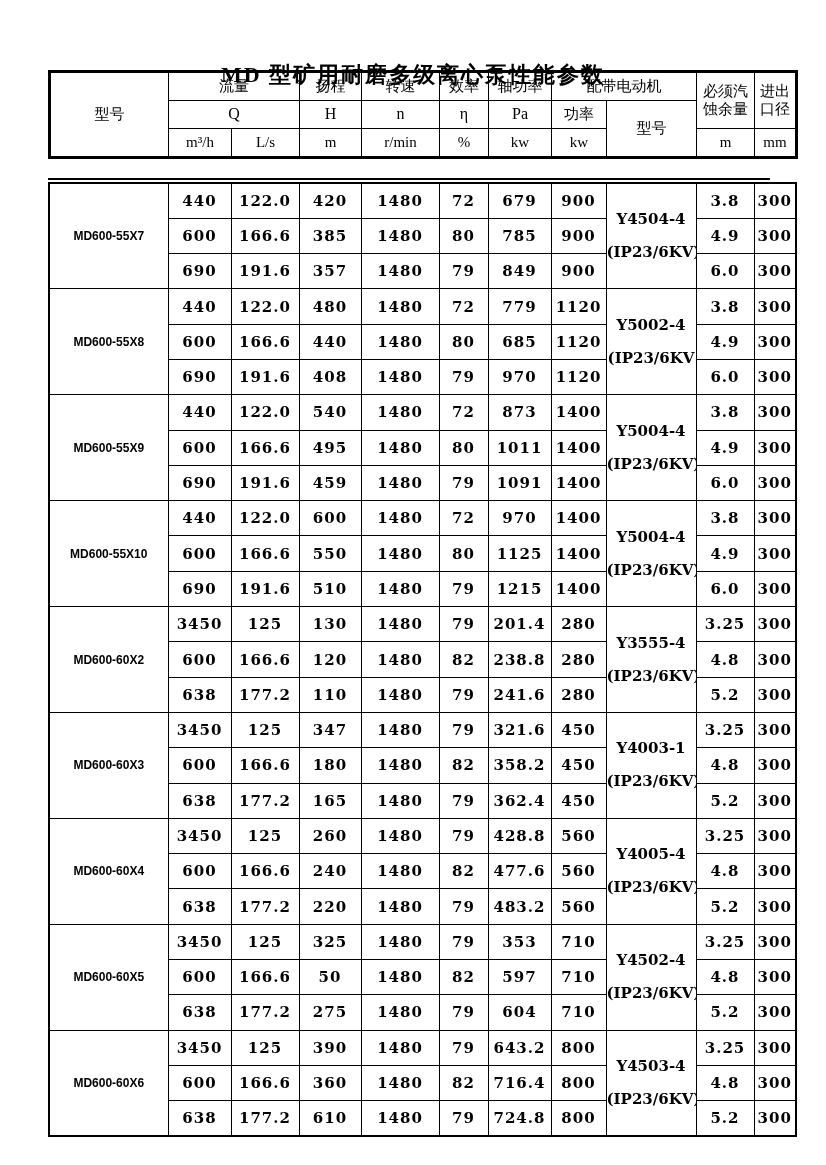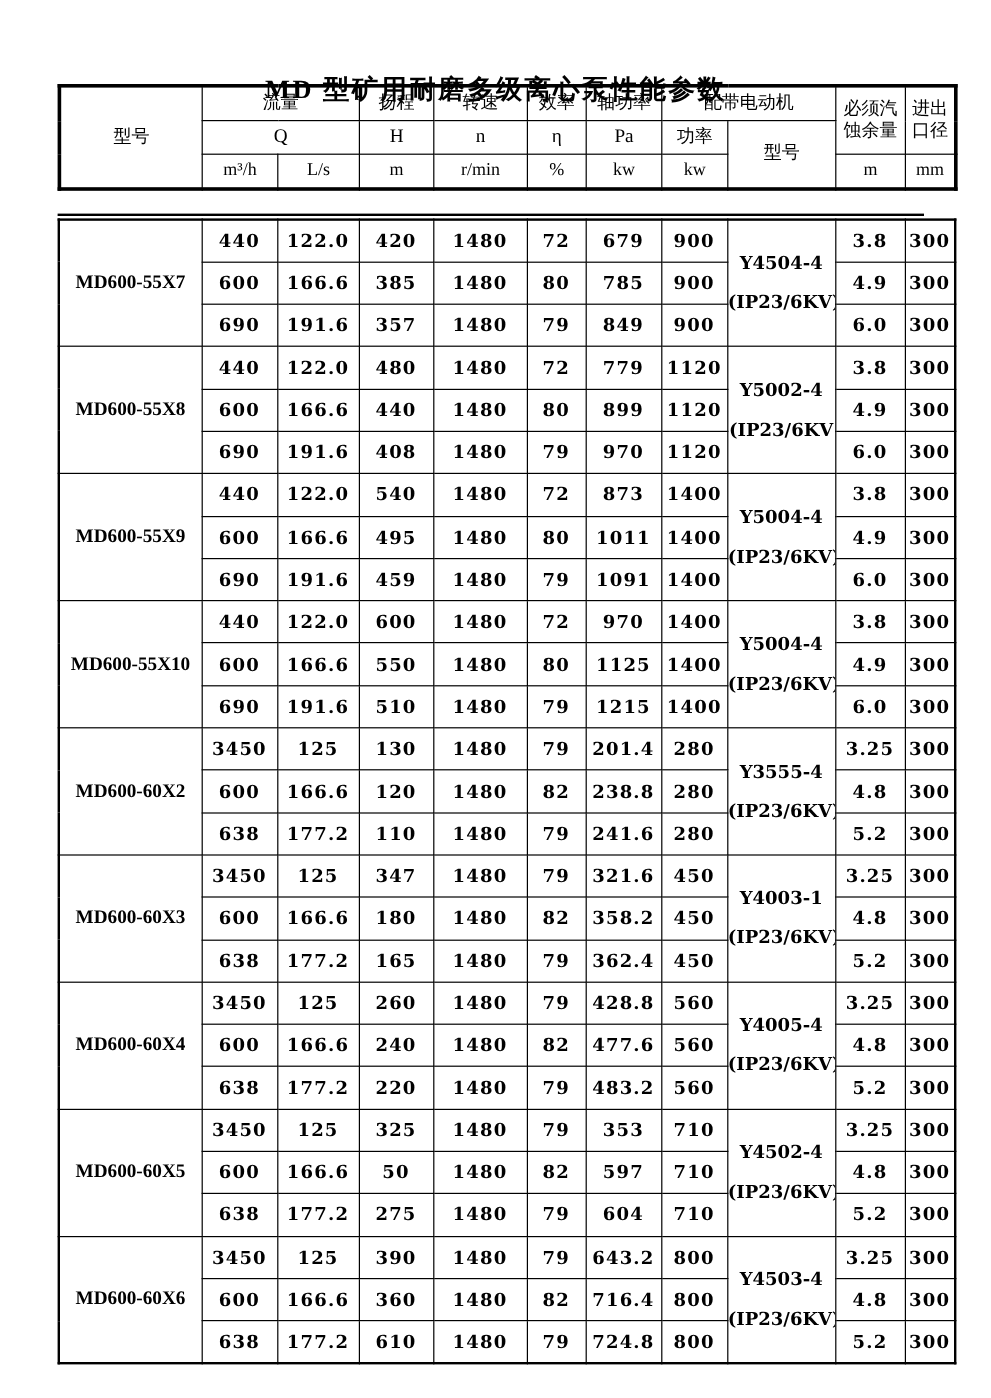--- a/index.html
+++ b/index.html
@@ -42,22 +42,22 @@
     border:2px solid #000;
   }
   .grid td{
     border:1.2px solid #000;
     font-size:15px;font-weight:bold;
     font-family:"DejaVu Serif","Liberation Serif",serif;
     letter-spacing:1px;
   }
   .grid td.model{
     letter-spacing:0px;
-    font-size:16px;
-    font-family:Liberation Serif, serif;
+    font-size:12px;
+    font-family:Liberation Sans, sans-serif;
   }
   .grid td.motor{letter-spacing:0px;margin-left:46px;}
   .grid td.motor .mline{line-height:33px;}
   
   .toprule{
     position:absolute;left:48px;top:178px;width:722px;height:2px;
     background:#000;
   }
 </style>
 </head>
@@ -192,21 +192,21 @@
           </td>
           <td>3.8</td>
           <td>300</td>
         </tr>
         <tr style="height: 35.3px;">
           <td>600</td>
           <td>166.6</td>
           <td>440</td>
           <td>1480</td>
           <td>80</td>
-          <td>899</td>
+          <td>685</td>
           <td>1120</td>
           <td>4.9</td>
           <td>300</td>
         </tr>
         <tr style="height: 35.3px;">
           <td>690</td>
           <td>191.6</td>
           <td>408</td>
           <td>1480</td>
           <td>79</td>

